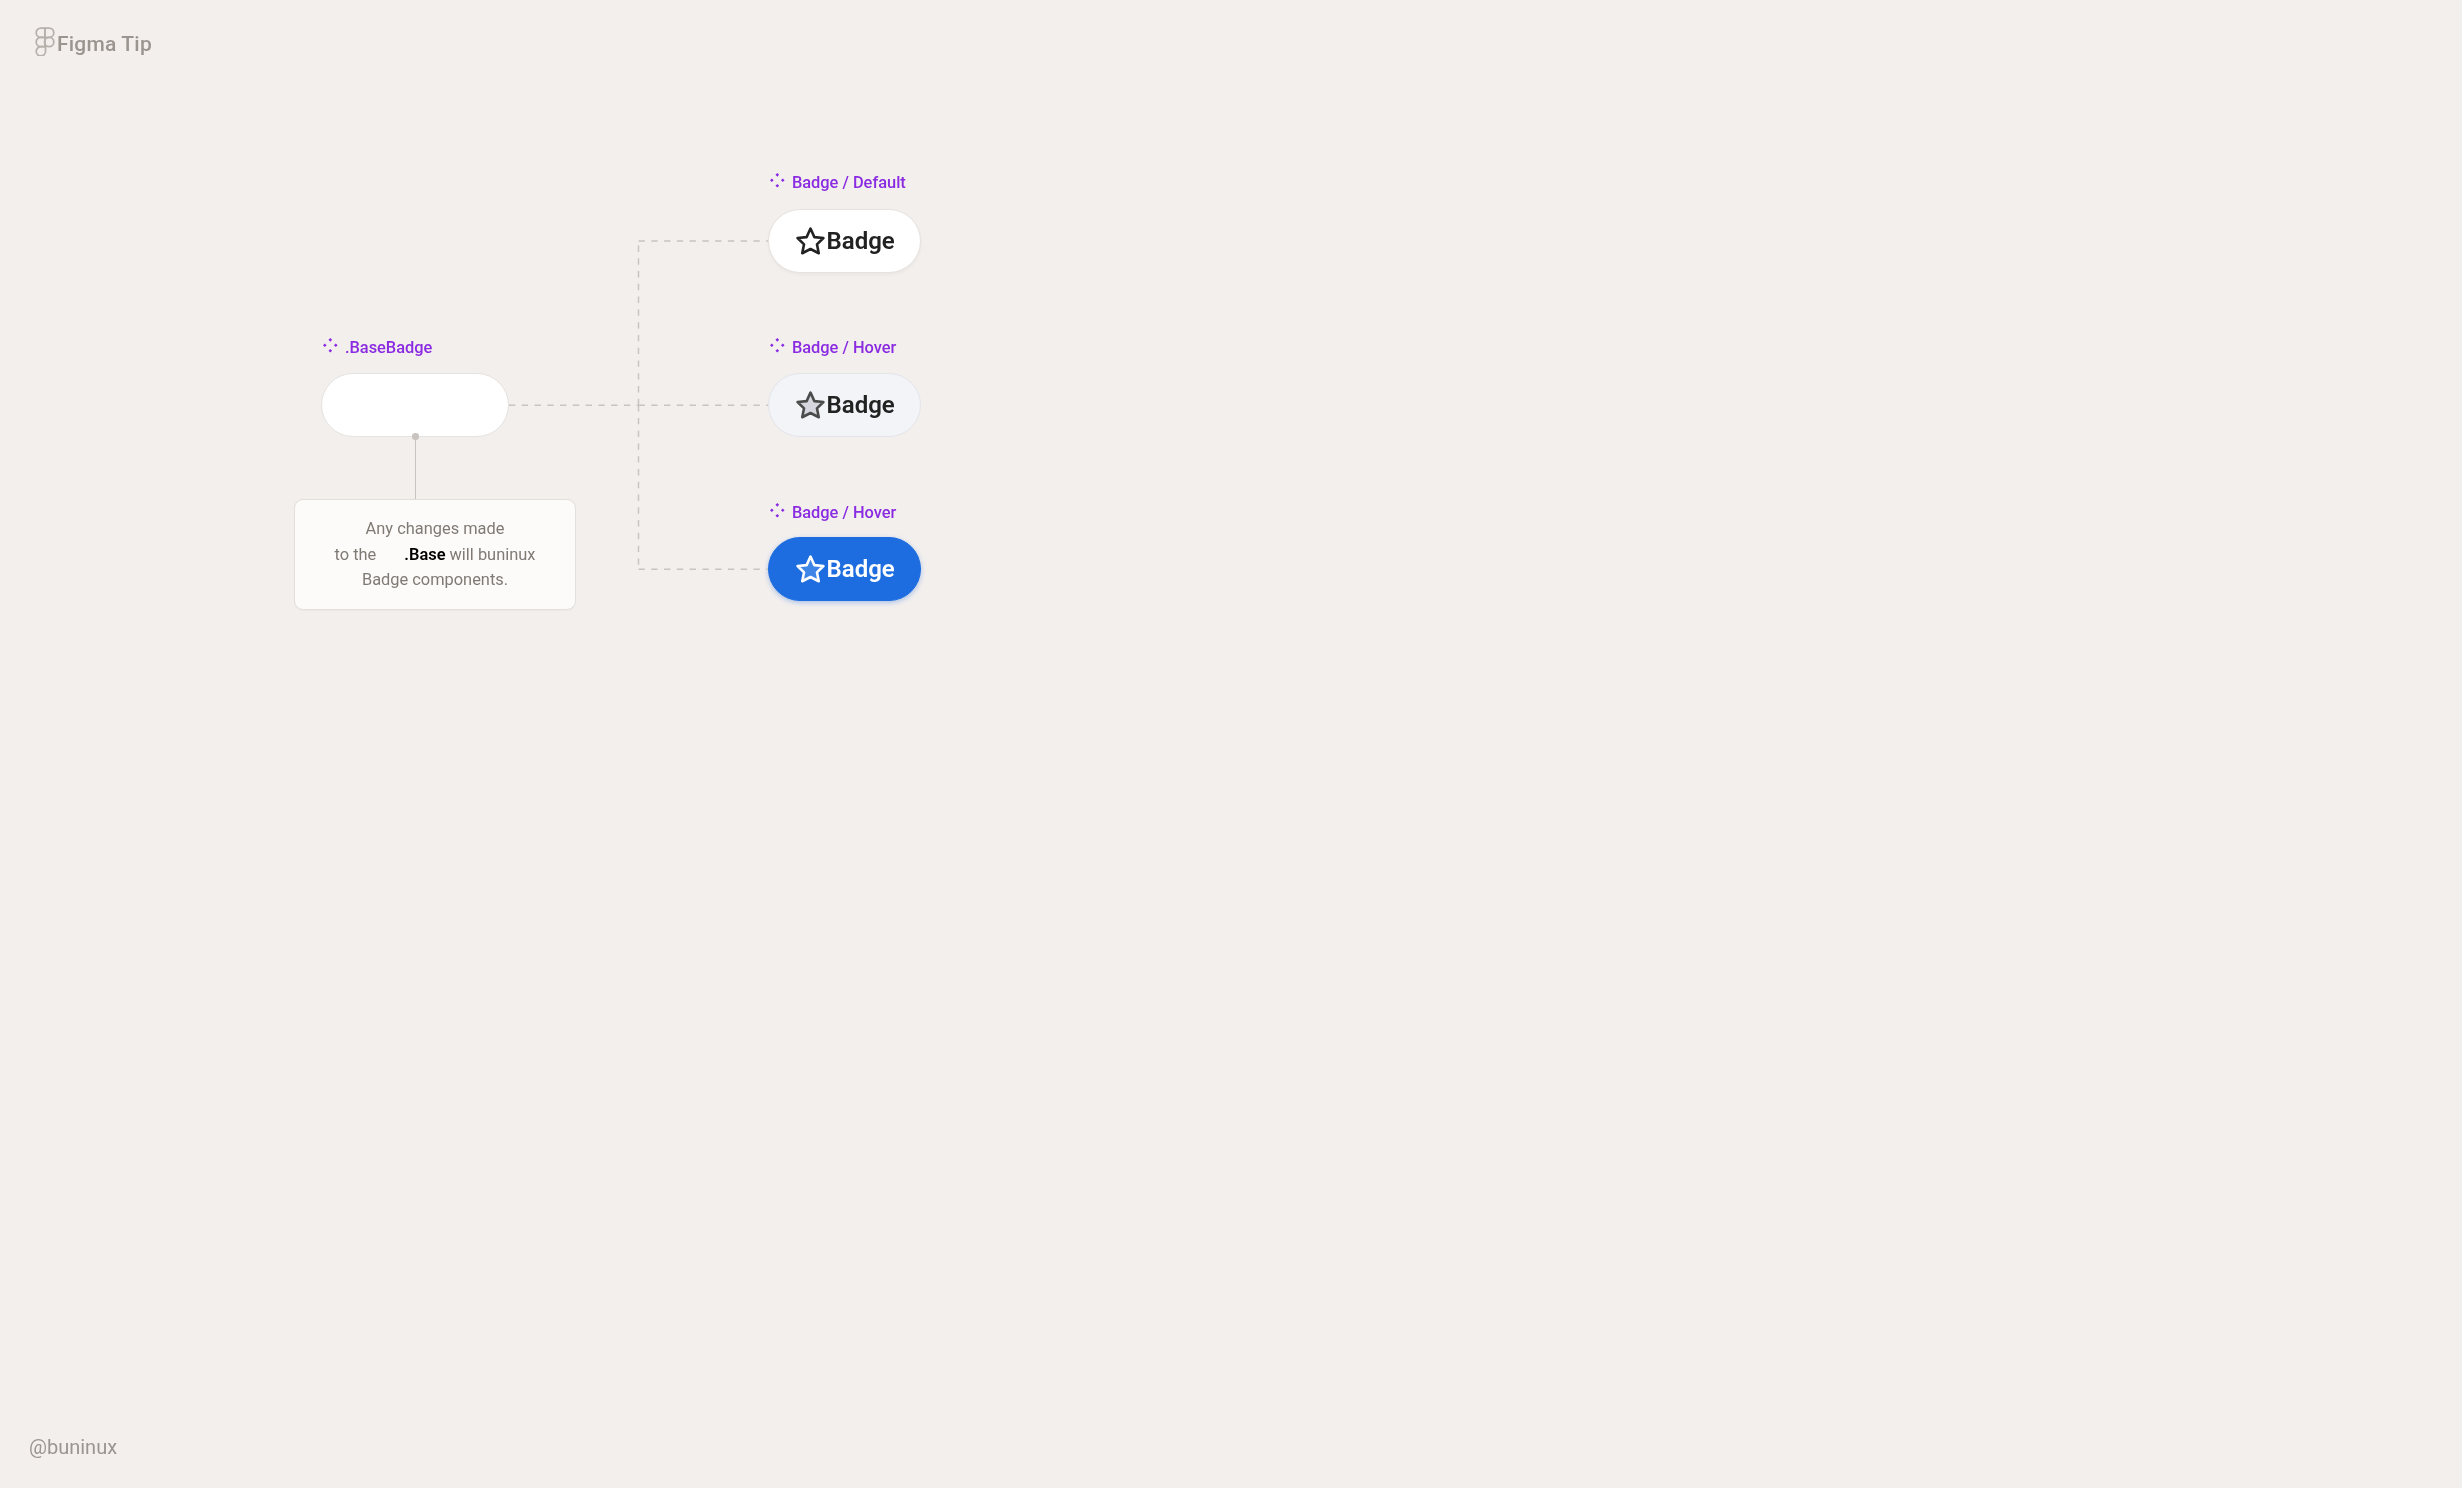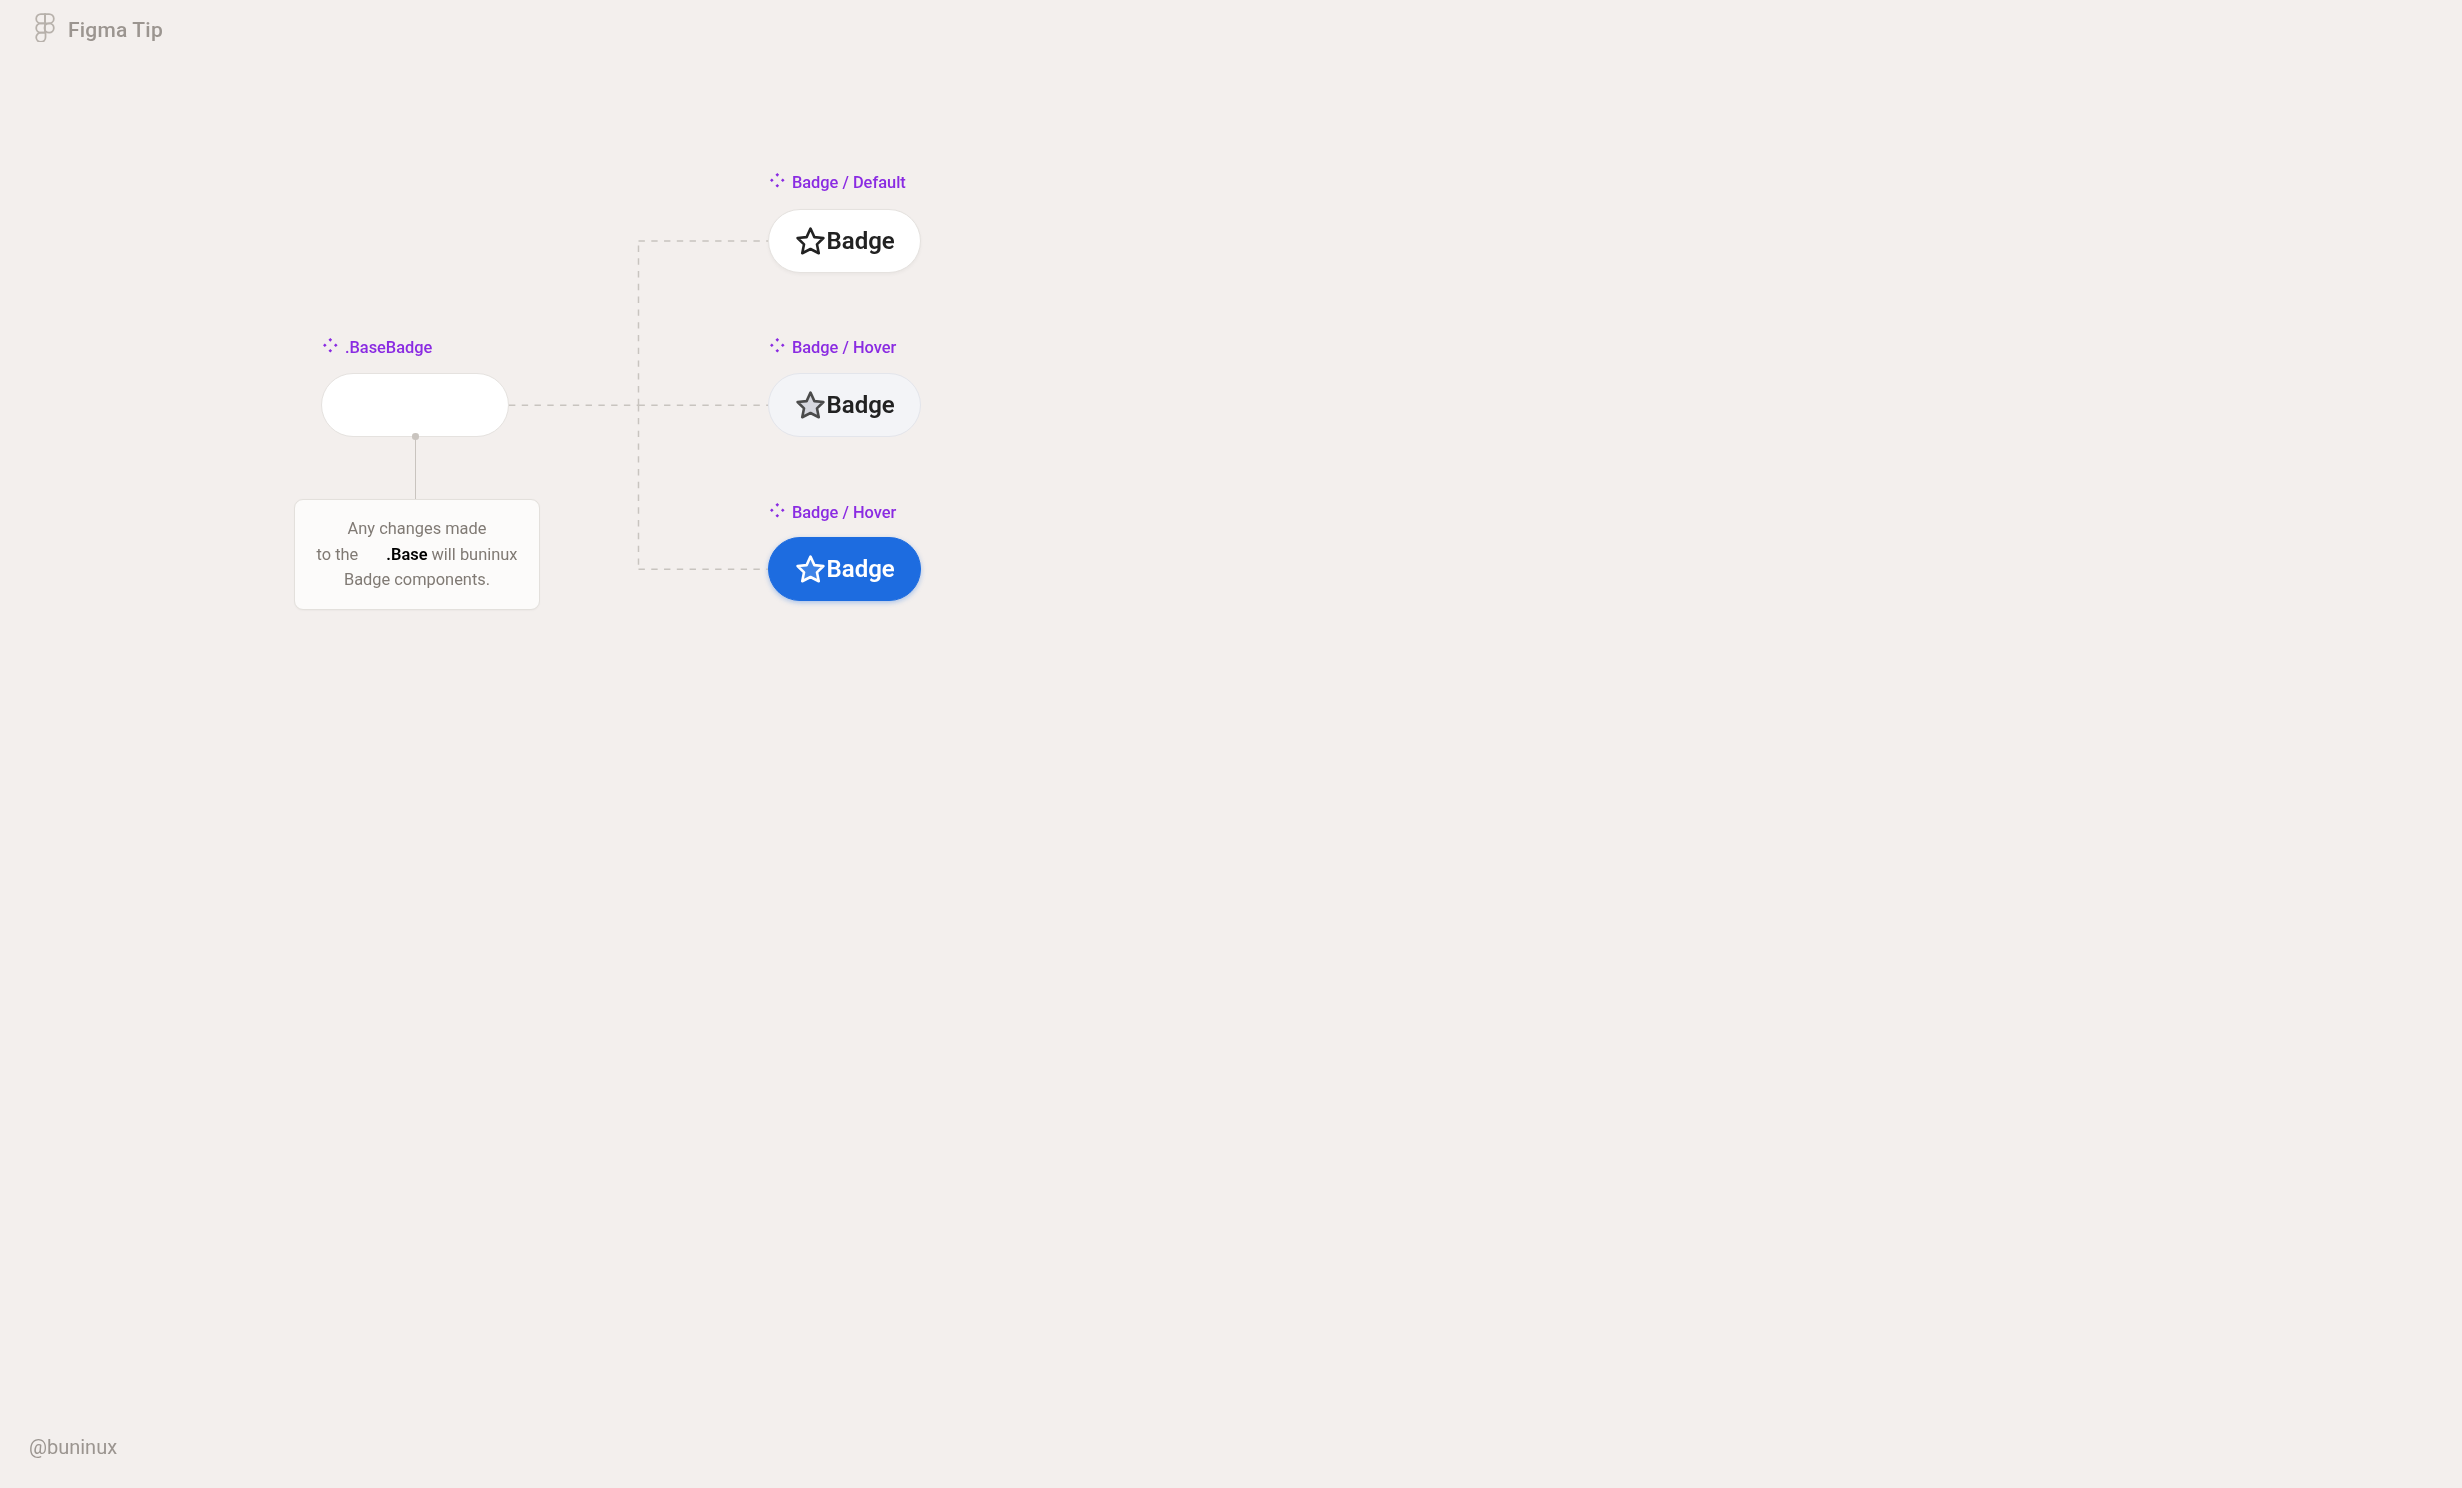--- a/index.html
+++ b/index.html
@@ -9,23 +9,22 @@
     background: #f3efed;
     position: relative;
     min-width: 1277px;
     min-height: 772px;
     -webkit-font-smoothing: antialiased;
   }
 
   
   .header {
     position: absolute;
-    top: 13px; left: 33px;
+    top: 27px; left: 33px;
     display: flex; align-items: center;
-    gap: 11px;
     color: #9b9590;
   }
   .header .title {
     font-size: 21px;
     font-weight: 500;
     letter-spacing: 0.2px;
   }
 
   
   .footer {
@@ -83,21 +82,21 @@
   .pill.active {
     background: #1d6ce0;
     border: 1.4px solid #1d6ce0;
     color: #fff;
     box-shadow: 0 1.8px 5.5px rgba(29,108,224,0.35);
   }
 
   
   .note {
     position: absolute;
-    width: 246px;
+    width: 282px;
     background: #fcfbfa;
     border: 0.9px solid #e3e0dc;
     border-radius: 9px;
     color: #807a74;
     font-size: 16.4px;
     line-height: 1.55;
     text-align: center;
     padding: 16.4px 18px;
     box-shadow: 0 0.9px 1.8px rgba(0,0,0,0.03);
   }

